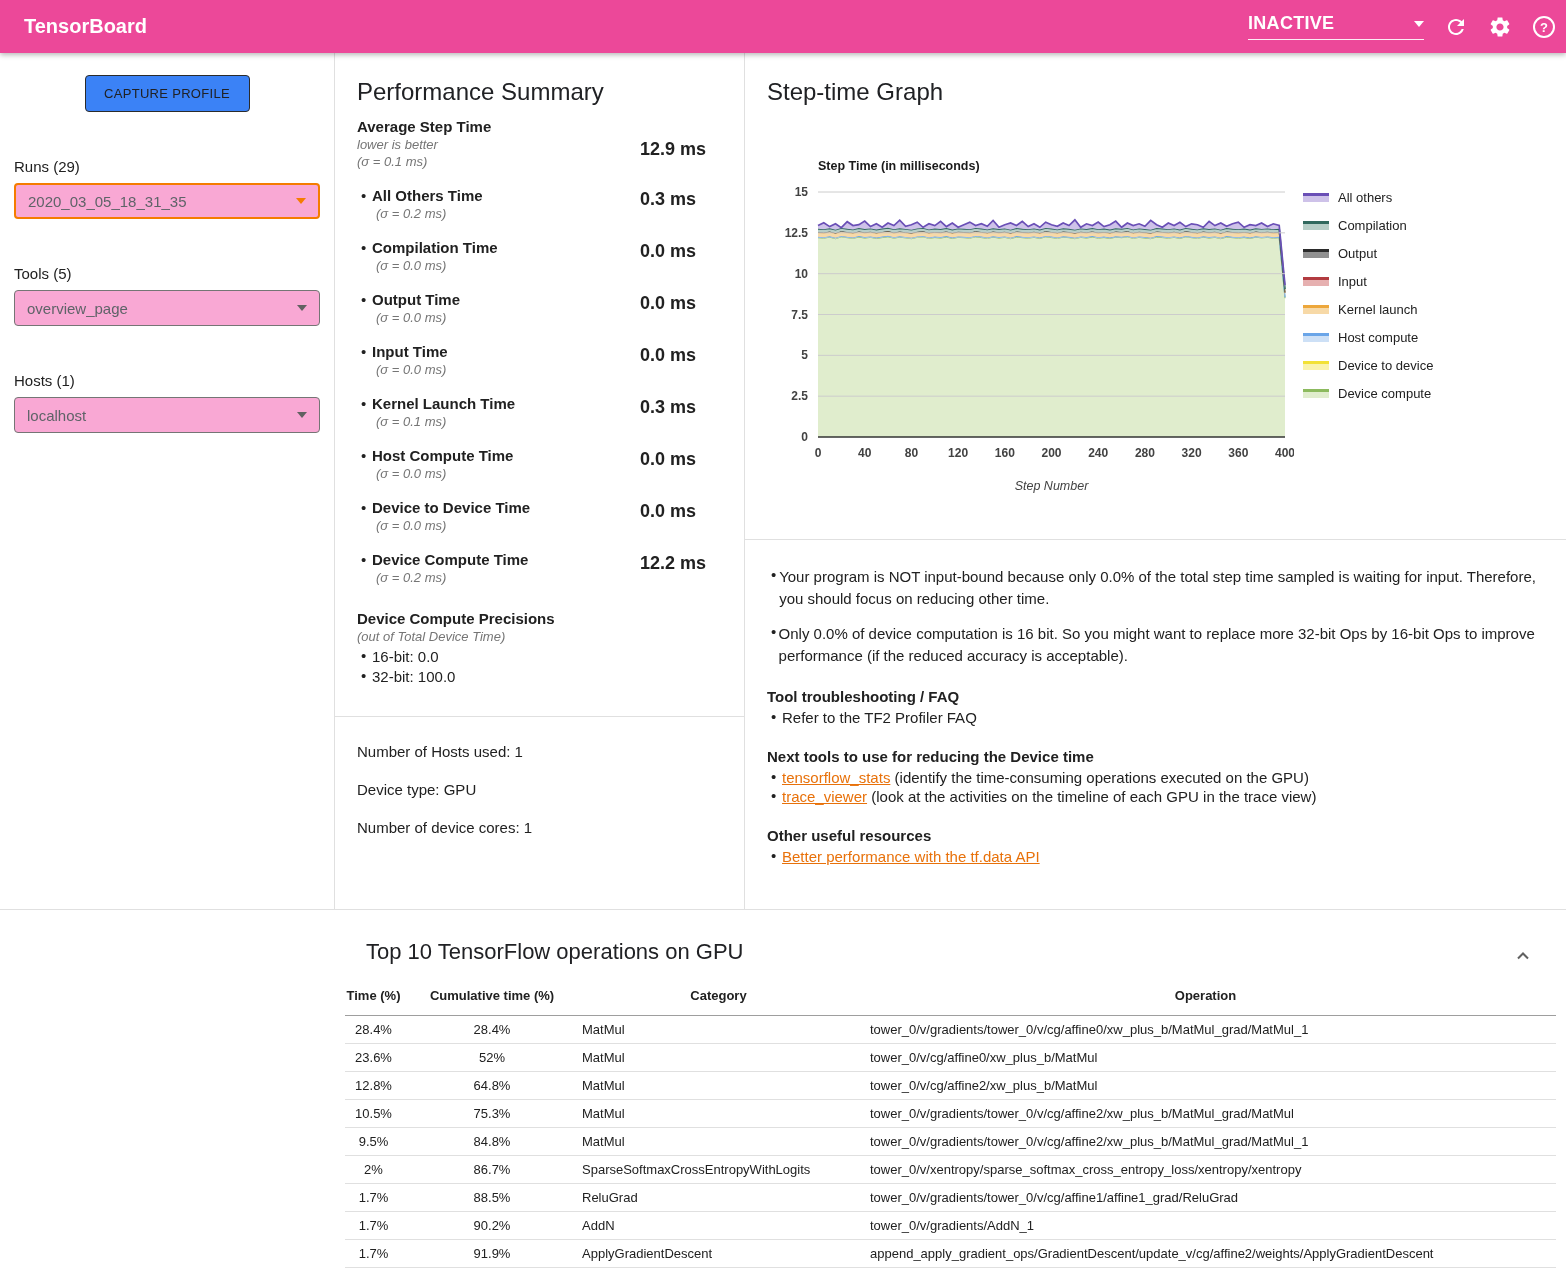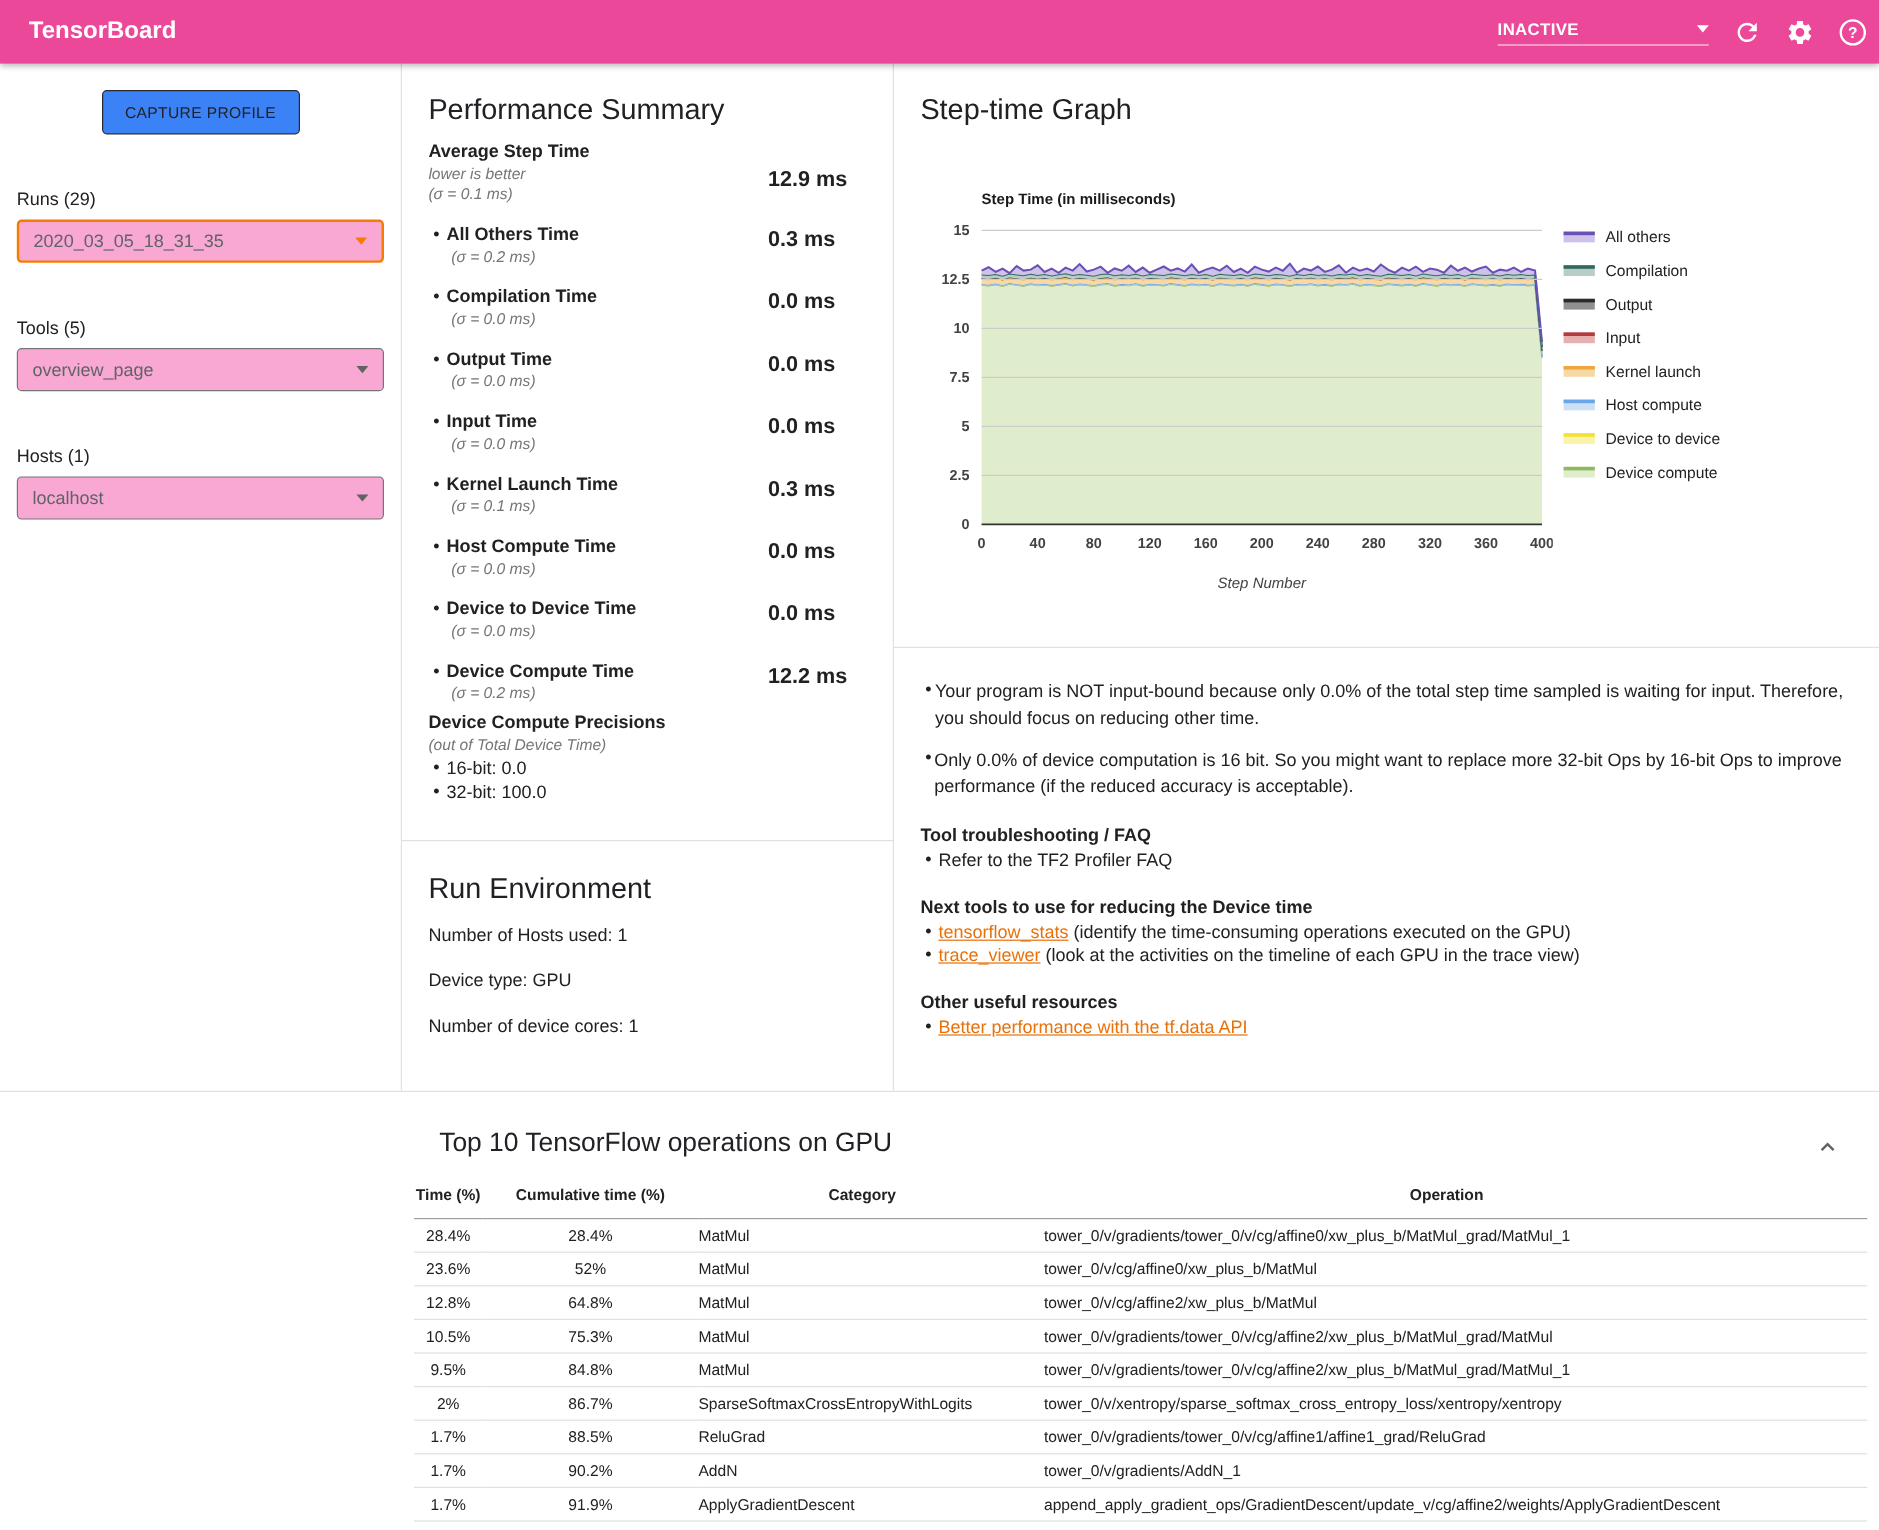--- a/index.html
+++ b/index.html
@@ -11,21 +11,21 @@
     position:relative; z-index:5; box-shadow:0 2px 5px rgba(0,0,0,0.28); }
   .appbar-title { color:#fff; font-size:20px; font-weight:700; line-height:53px;
     padding-left:24px; width:200px; }
   .tabs { display:flex; }
   .tab { color:rgba(255,255,255,0.75); font-size:14px; font-weight:700;
     letter-spacing:0.4px; line-height:53px; padding:0 13px; margin-right:3px; cursor:pointer; }
   .tab.active { color:#fff; border-bottom:3px solid #fff; line-height:50px; }
   .appbar-right { margin-left:auto; display:flex; align-items:center; gap:20px; padding-right:10px; }
   .status-select { width:176px; display:flex; justify-content:space-between; align-items:center;
     border-bottom:1px solid rgba(255,255,255,0.9); padding-bottom:5px; color:#fff;
-    font-size:14px; font-weight:700; letter-spacing:0.3px; cursor:pointer; }
+    font-size:18px; font-weight:700; letter-spacing:0.3px; cursor:pointer; }
   .caret { width:0; height:0; border-left:5px solid transparent; border-right:5px solid transparent; }
   .caret-white { border-top:6px solid #fff; }
   .caret-orange { border-top:6px solid #f57c00; }
   .caret-gray { border-top:6px solid #616161; }
   .icon-btn { width:24px; height:24px; cursor:pointer; }
 
   
   .upper { display:flex; height:857px; border-bottom:1px solid #e0e0e0; overflow:hidden; }
   .sidebar { width:335px; border-right:1px solid #e0e0e0; padding-top:22px; }
   .capture-btn { display:block; margin:0 auto; width:165px; height:37px; background:#3b82f6;
@@ -46,21 +46,21 @@
   .perf-avg { position:relative; margin-top:12px; }
   .p-lbl { font-size:15px; font-weight:700; line-height:18px; }
   .p-note { font-size:13px; font-style:italic; color:#757575; line-height:17px; }
   .p-val { position:absolute; left:283px; font-size:18px; font-weight:700; }
   .perf-avg .p-val { top:21px; }
   .perf-item { position:relative; margin-top:17px; }
   .perf-item .brow { display:flex; }
   .bullet { width:15px; padding-left:4px; font-size:15px; line-height:18px; }
   .perf-item .p-note { margin-left:19px; }
   .perf-item .p-val { top:2px; }
-  .precisions { margin-top:8px; }
+  .precisions { margin-top:24px; }
   .precisions .p-note { margin-bottom:2px; }
   .p-bullet-line { display:flex; font-size:15px; line-height:20px; }
 
   .divider-l { border-top:1px solid #e0e0e0; margin:29px -14px 0 -22px; }
   .runenv { margin-top:26px; }
   .runenv h1 { margin-bottom:16px; }
   .runenv .line { font-size:15px; margin-bottom:21px; }
 
   
   .chart-wrap { margin-top:44px; display:flex; }
@@ -228,21 +228,20 @@
           <div class="p-bullet-line">
             <span class="bullet">•</span>
             <div>32-bit: 100.0</div>
           </div>
         </div>
     </div>
 
     <div class="divider-l"></div>
 
     <div class="runenv">
-      <h1 class="section">Run Environment</h1>
       <div id="runenv-lines">
           <div class="line">Number of Hosts used: 1</div>
           <div class="line">Device type: GPU</div>
           <div class="line">Number of device cores: 1</div>
         </div>
     </div>
   </section>
 
   <section class="right-col">
     <h1 class="section">Step-time Graph</h1>

